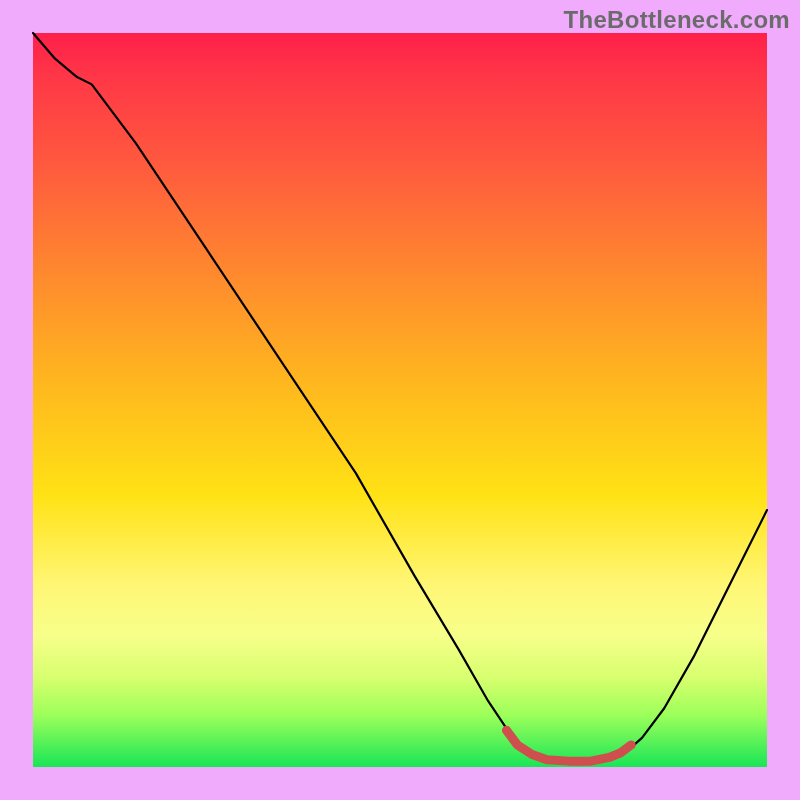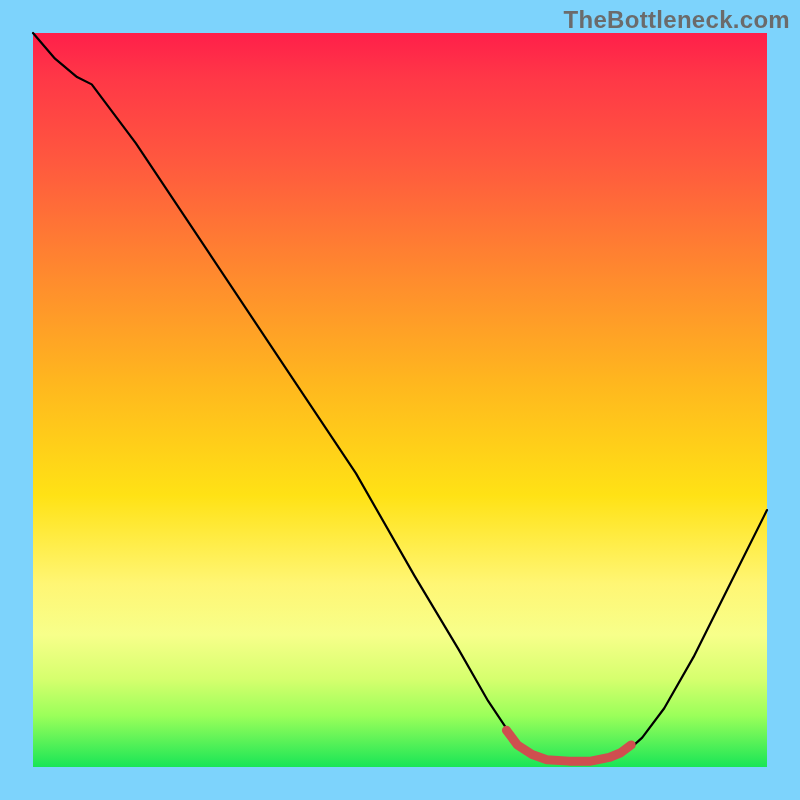--- a/index.html
+++ b/index.html
@@ -8,21 +8,21 @@
     width: 800px;
     height: 800px;
     background: #000;
     overflow: hidden;
     font-family: Arial, Helvetica, sans-serif;
   }
   .frame {
     position: relative;
     width: 800px;
     height: 800px;
-    background: #7dd3fc;
+    background: #f0abfc;
   }
   .watermark {
     position: absolute;
     top: 6px;
     right: 10px;
     color: #6b6b6b;
     font-size: 24px;
     font-weight: 600;
     letter-spacing: 0.3px;
     user-select: none;

